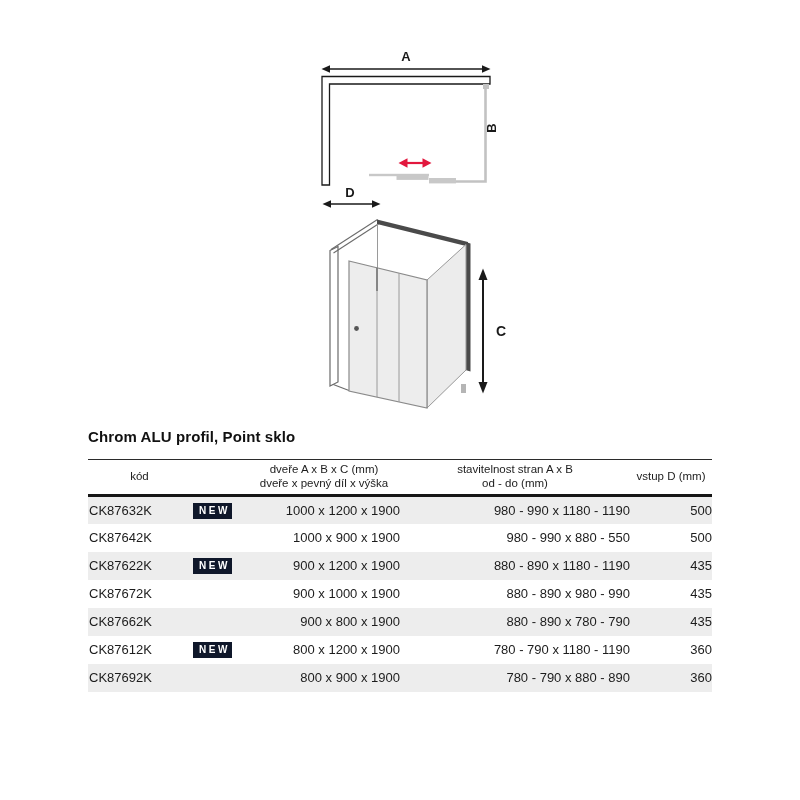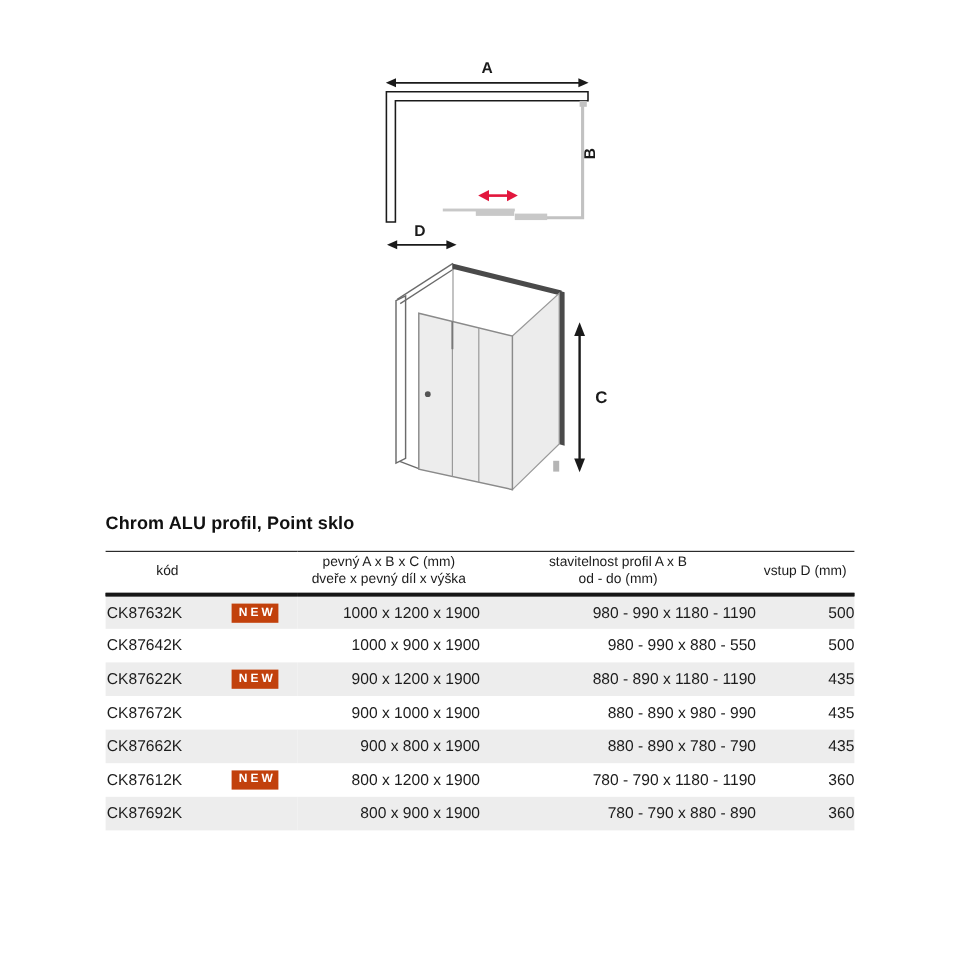--- a/index.html
+++ b/index.html
@@ -31,21 +31,21 @@
   }
   table.spec-table thead th.h-code { text-align: center; padding-left: 1px; }
   table.spec-table tbody td {
     height: 28px; font-size: 13px; padding: 0; text-align: right;
     vertical-align: middle; white-space: nowrap; color: #1c1c1c;
   }
   table.spec-table tbody tr:nth-child(odd) { background: #ededed; }
   table.spec-table tbody td.c-code { text-align: left; padding-left: 1px; }
   table.spec-table tbody td.c-badge { text-align: left; padding-left: 3px; }
   .new-badge {
-    display: inline-block; background: #c2410c; color: #ffffff;
+    display: inline-block; background: #0f172a; color: #ffffff;
     font-size: 10px; font-weight: bold; letter-spacing: 2.5px;
     padding: 3px 2px 3px 6px; line-height: 1; vertical-align: middle;
   }
 </style>
 </head>
 <body>
 
 <svg class="diagrams" width="800" height="425" viewBox="0 0 800 425" xmlns="http://www.w3.org/2000/svg">
 
   <g>
@@ -133,25 +133,25 @@
       <col class="col-badge">
       <col class="col-dim">
       <col class="col-stav">
       <col class="col-entry">
   </colgroup>
   <thead>
     <tr>
       <th class="h-code">kód</th>
       <th></th>
       <th>
-        <div>pevný A x B x C (mm)</div>
+        <div>dveře A x B x C (mm)</div>
         <div>dveře x pevný díl x výška</div>
       </th>
       <th>
-        <div>stavitelnost profil A x B</div>
+        <div>stavitelnost stran A x B</div>
         <div>od - do (mm)</div>
       </th>
       <th>vstup D (mm)</th>
     </tr>
   </thead>
   <tbody>
     <tr>
       <td class="c-code">CK87632K</td>
       <td class="c-badge"><span class="new-badge">NEW</span></td>
       <td>1000 x 1200 x 1900</td>

